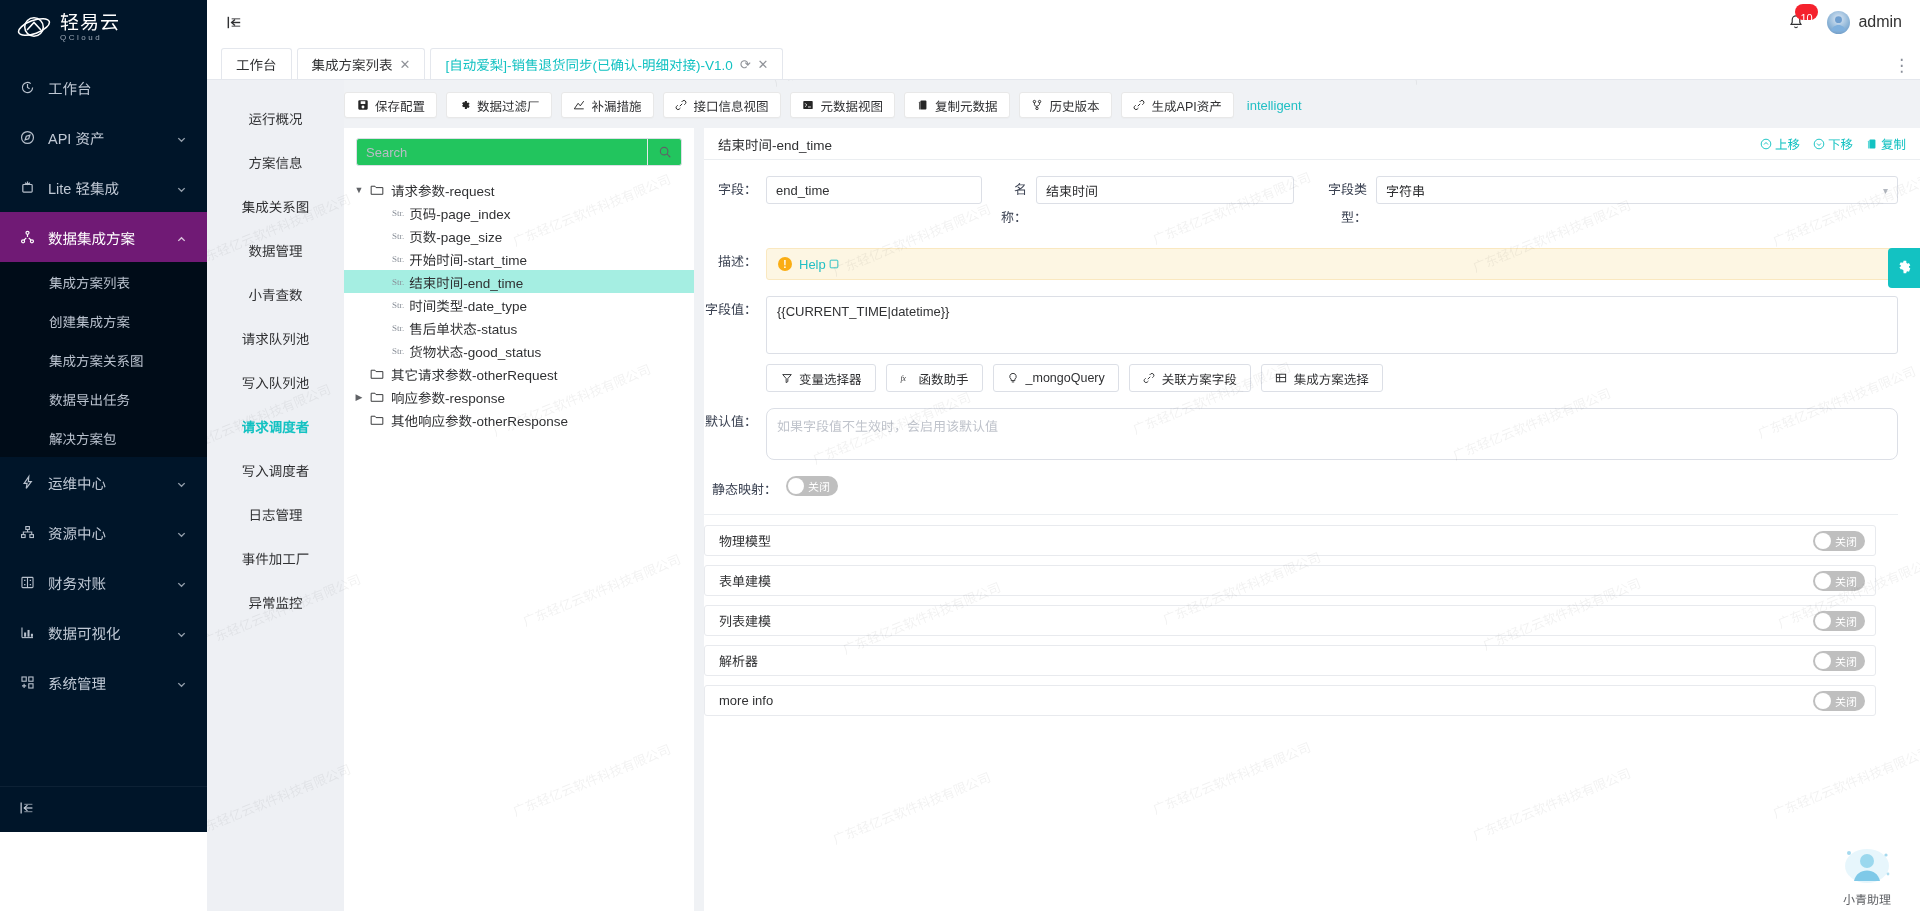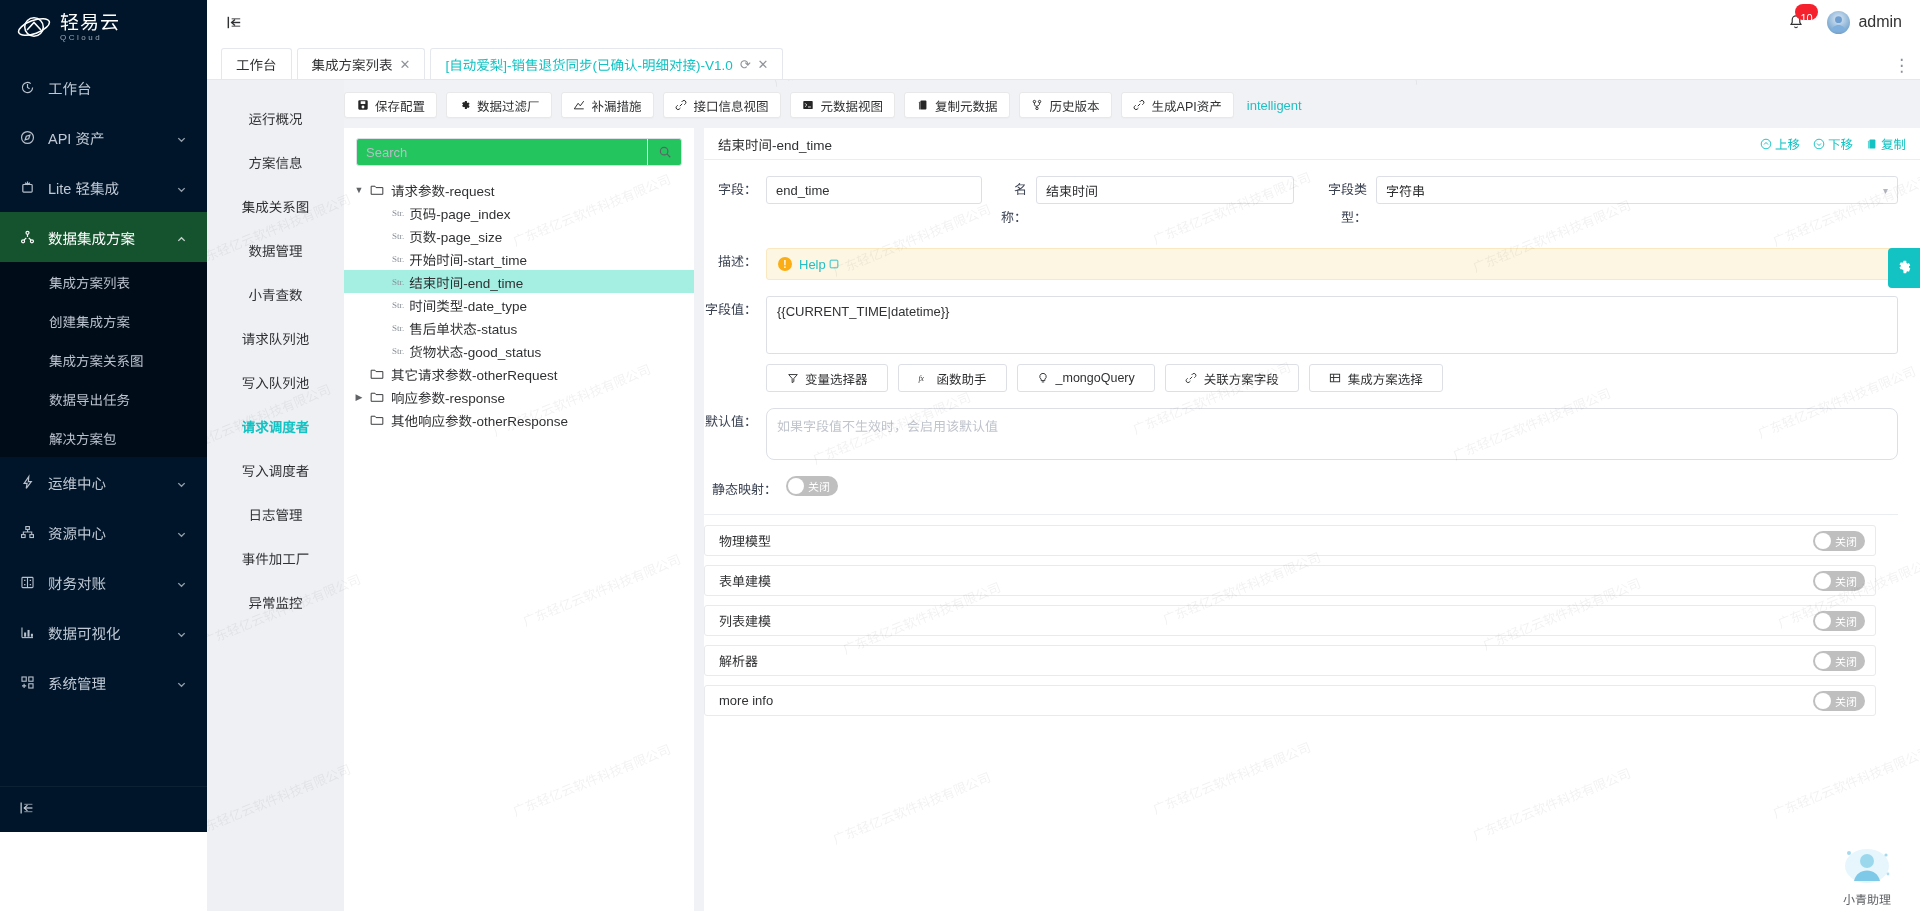--- a/index.html
+++ b/index.html
@@ -33,21 +33,21 @@
 
   .menu { margin-top: 8px; flex: 1 1 auto; overflow: hidden; }
   .menu-item {
     height: 50px; display: flex; align-items: center;
     padding: 0 20px 0 18px; cursor: pointer;
     font-size: 14.5px; color: #bfc8d4; position: relative;
   }
   .menu-item .mi-ico { width: 19px; height: 19px; flex: 0 0 19px; margin-right: 11px; display:flex; align-items:center; justify-content:center; }
   .menu-item .mi-label { flex: 1 1 auto; white-space: nowrap; }
   .menu-item .chev { width: 11px; height: 11px; flex: 0 0 11px; opacity: .75; }
-  .menu-item.expanded { color: #ffffff; background: #14532d; }
+  .menu-item.expanded { color: #ffffff; background: #701a75; }
   .submenu { background: #000c18; }
   .submenu-item {
     height: 39px; display: flex; align-items: center;
     padding-left: 49px; font-size: 13.5px; color: #b9c2ce; cursor: pointer;
     white-space: nowrap;
   }
   .sidebar-footer {
     height: 46px; border-top: 1px solid #0d2135;
     display: flex; align-items: center; padding-left: 18px;
   }
@@ -202,21 +202,21 @@
 
   .value-area {
     flex: 1 1 auto; border: 1px solid #dcdfe6; border-radius: 3px; background:#fff;
   }
   .value-text {
     min-height: 56px; padding: 7px 10px; font-size: 13px; color: #303133;
     font-family: "Liberation Sans", sans-serif;
   }
   .value-btns { display: flex; gap: 10px; padding: 0 0 0 0; margin-top: 10px; flex-wrap: wrap; }
   .vbtn {
-    height: 28px; display: inline-flex; align-items: center; gap: 6px; padding: 0 19px;
+    height: 28px; display: inline-flex; align-items: center; gap: 6px; padding: 0 13px;
     background:#fff; border: 1px solid #dcdfe6; border-radius: 3px; font-size: 12.5px;
     color: #303133; cursor: pointer; white-space: nowrap;
   }
   .vbtn .vi { width: 13px; height:13px; display:inline-flex;align-items:center;justify-content:center;}
 
   .default-area {
     flex: 1 1 auto; min-height: 52px; border: 1px solid #dcdfe6; border-radius: 8px;
     padding: 7px 10px; font-size: 13px; color: #c0c4cc; background:#fff;
   }
 

